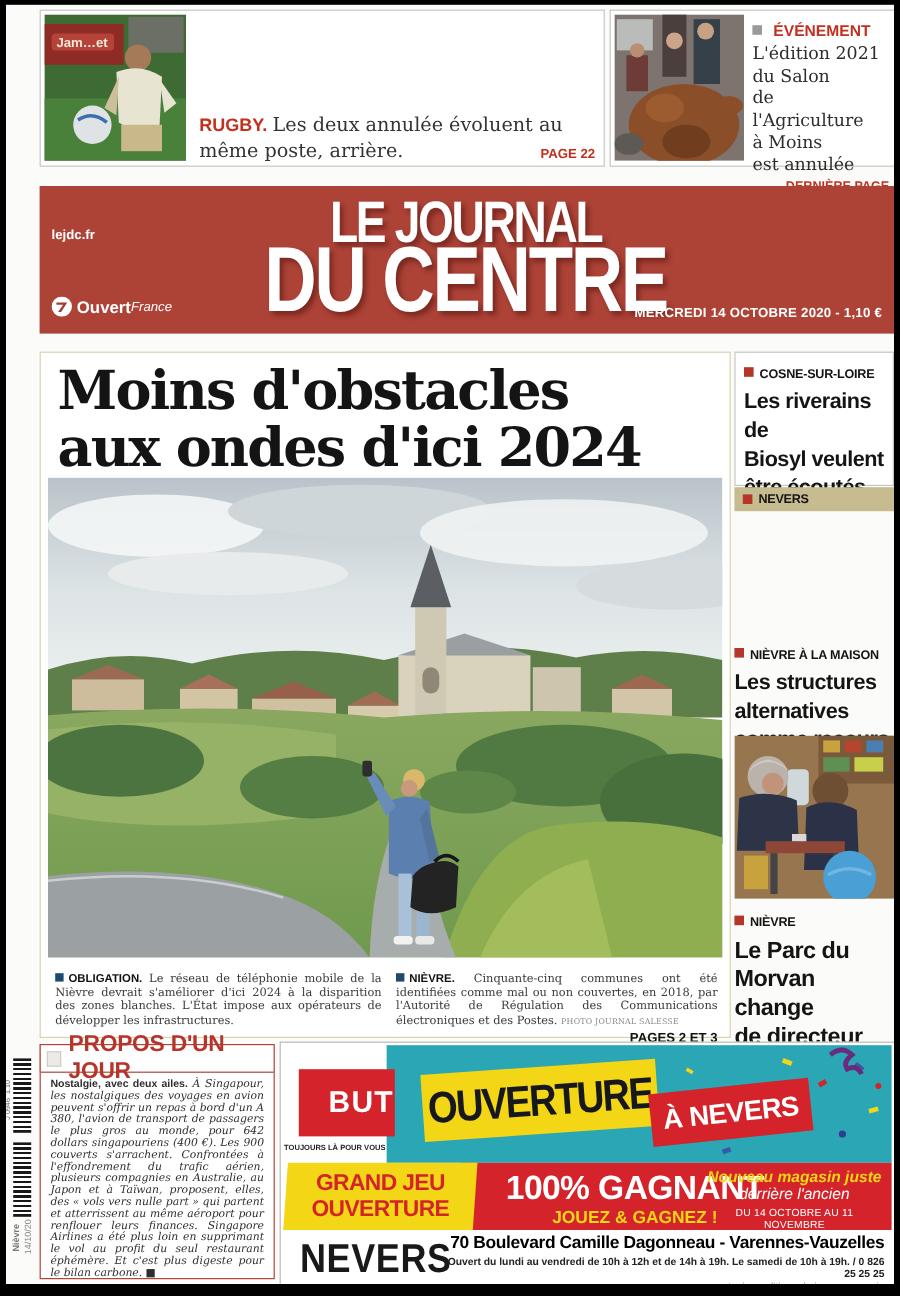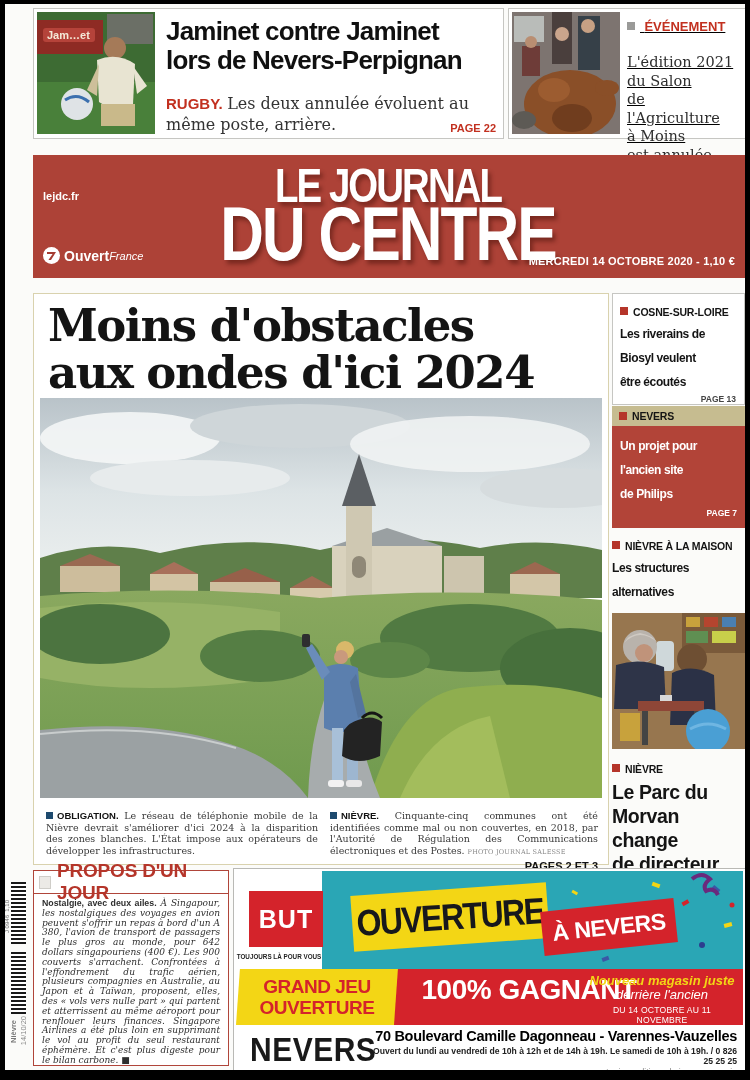--- a/index.html
+++ b/index.html
@@ -22,21 +22,21 @@
   
   .main-box{border:1px solid #d9d2ae;background:#fff;}
   .main-headline{font-family:"DejaVu Serif","Liberation Serif",serif;font-weight:bold;color:#141414;font-size:45px;line-height:47px;letter-spacing:-1.5px;}
   .caption{font-family:"DejaVu Serif","Liberation Serif",serif;font-size:9.5px;line-height:11.6px;color:#3a3a3a;text-align:justify;}
   .caption b{font-family:"Liberation Sans",sans-serif;color:#111;}
   .bluesq{display:inline-block;width:7px;height:7px;background:#1d4a6e;margin-right:4px;}
   .credit{font-size:6.5px;color:#888;letter-spacing:.2px;}
 
   
   .side-kicker{font-size:10.5px;font-weight:bold;color:#141414;letter-spacing:-0.2px;}
-  .side-head{font-size:12px;line-height:24px;font-weight:bold;color:#141414;letter-spacing:-0.4px;}
+  .side-head{font-size:18px;line-height:24px;font-weight:bold;color:#141414;letter-spacing:-0.4px;}
   .side-page{font-size:8.5px;font-weight:bold;color:#444;text-align:right;}
   .khaki{background:#c6bc90;}
   .redbox{background:#b24438;}
 
   
   .propos-box{border:1px solid #b0453a;background:#fff;}
   .propos-head-band{border:1.5px solid #b0453a;background:#fff;}
   .propos-title{color:#b5352a;font-weight:bold;font-size:19px;letter-spacing:-0.2px;}
   .propos-body{font-family:"DejaVu Serif","Liberation Serif",serif;font-style:italic;font-size:9px;line-height:9.8px;color:#2e2e2e;text-align:justify;}
   .propos-lead{font-style:normal;font-weight:bold;font-family:"Liberation Sans",sans-serif;font-size:8.8px;}
@@ -69,24 +69,20 @@
       <text x="10" y="27" font-size="11" font-weight="bold" fill="#f4e9d7" font-family="Liberation Sans">Jam…et</text>
       <rect x="70" y="2" width="46" height="30" fill="#6b6f66"></rect>
       <circle cx="78" cy="36" r="11" fill="#a57a58"></circle>
       <path d="M60 48 Q80 40 98 52 L96 92 Q76 100 62 90 Z" fill="#e8e4d2"></path>
       <path d="M62 52 L50 78 L60 84 Z" fill="#cdbf9a"></path>
       <path d="M96 54 L110 74 L100 82 Z" fill="#e8e4d2"></path>
       <circle cx="40" cy="92" r="16" fill="#dfe3e6"></circle>
       <path d="M28 88 Q40 80 52 90" stroke="#3b6fae" stroke-width="3" fill="none"></path>
       <rect x="64" y="92" width="34" height="22" fill="#c9b98a"></rect>
     </svg>
-    <div class="abs" style="left:132px;top:8px;width:330px;">
-      <div class="teaser-head">Jaminet contre Jaminet</div>
-      <div class="teaser-head">lors de Nevers-Perpignan</div>
-    </div>
     <div class="abs" style="left:132px;top:84px;width:330px;font-size:16px;line-height:21px;color:#333;">
       <span class="kicker-red" style="font-size:15px;">RUGBY.</span>
       <span class="serif">Les deux annulée évoluent au</span>
       <div>
         <span class="serif">même poste, arrière.</span>
         <span class="pageref" style="float:right;margin-top:4px;">PAGE 22</span>
       </div>
     </div>
   </div>
 
@@ -99,26 +95,26 @@
       <circle cx="50" cy="22" r="7" fill="#caa58c"></circle>
       <circle cx="76" cy="14" r="7" fill="#c7a184"></circle>
       <rect x="10" y="34" width="18" height="30" fill="#6e3c38"></rect>
       <circle cx="19" cy="30" r="6" fill="#b98e72"></circle>
       <ellipse cx="58" cy="92" rx="46" ry="34" fill="#8a4f28"></ellipse>
       <ellipse cx="42" cy="78" rx="16" ry="12" fill="#9c5c30"></ellipse>
       <ellipse cx="60" cy="106" rx="20" ry="14" fill="#703d1e"></ellipse>
       <ellipse cx="95" cy="76" rx="12" ry="8" fill="#8a4f28"></ellipse>
       <ellipse cx="12" cy="108" rx="12" ry="9" fill="#5d5a55"></ellipse>
     </svg>
-    <div class="abs" style="left:118px;top:8px;width:114px;text-decoration:underline;">
+    <div class="abs" style="left:118px;top:8px;width:114px;">
       <div>
         <span class="sq" style="background:#9a9a98;"></span>
         <span class="kicker-red" style="font-size:13px;">ÉVÉNEMENT</span>
       </div>
-      <div class="serif" style="font-size:14.5px;line-height:18.5px;color:#2e2e2e;margin-top:18px;">
+      <div class="serif" style="font-size:14.5px;line-height:18.5px;color:#2e2e2e;margin-top:1px;">
         <div>L'édition 2021</div>
         <div>du Salon</div>
         <div>de l'Agriculture</div>
         <div>à Moins</div>
         <div>est annulée</div>
       </div>
       <div class="pageref" style="text-align:right;margin-top:2px;font-size:10.5px;">DERNIÈRE PAGE</div>
     </div>
   </div>
 
@@ -238,28 +234,20 @@
         <div class="side-head">Les riverains de</div>
         <div class="side-head">Biosyl veulent</div>
         <div class="side-head">être écoutés</div>
       </div>
       <div class="side-page" style="margin:0 8px;">PAGE 13</div>
     </div>
 
     <div class="khaki" style="position:absolute;left:0;top:113px;width:133px;height:20px;display:flex;align-items:center;">
       <span class="sq" style="background:#b5352a;margin-left:7px;"></span>
       <span class="side-kicker">NEVERS</span>
-    </div>
-    <div class="redbox" style="position:absolute;left:0;top:133px;width:133px;height:102px;">
-      <div style="margin:8px 8px 0;">
-        <div class="side-head" style="color:#fff;">Un projet pour</div>
-        <div class="side-head" style="color:#fff;">l'ancien site</div>
-        <div class="side-head" style="color:#fff;">de Philips</div>
-      </div>
-      <div class="side-page" style="color:#fff;margin:2px 8px 0;">PAGE 7</div>
     </div>
 
     <div style="position:absolute;left:0;top:243px;width:133px;">
       <div>
         <span class="sq" style="background:#b5352a;"></span><span class="side-kicker">NIÈVRE À LA MAISON</span>
       </div>
       <div style="margin-top:2px;">
         <div class="side-head">Les structures</div>
         <div class="side-head">alternatives</div>
         <div class="side-head">comme recours</div>
@@ -332,27 +320,28 @@
       </g>
     </svg>
     <div class="abs ad-yellow ouverture-box" style="left:118px;top:20px;width:196px;height:56px;">
       <span style="font-weight:bold;font-size:32px;letter-spacing:-1.5px;color:#17181c;transform:scaleY(1.15);">OUVERTURE</span>
     </div>
     <div class="abs ad-red anevers-box" style="left:308px;top:36px;width:134px;height:44px;">
       <span style="font-weight:bold;font-size:23px;letter-spacing:-0.5px;color:#fff;">À NEVERS</span>
     </div>
 
     <div class="abs" style="left:2px;top:2px;width:86px;height:98px;background:#fff;">
-      <div class="but-logo" style="position:absolute;left:13px;top:20px;width:74px;height:56px;font-size:25px;letter-spacing:1px;">BUT</div>
+      <div class="but-logo" style="position:absolute;left:13px;top:20px;width:56px;height:56px;font-size:25px;letter-spacing:1px;padding-left:24px;">BUT</div>
       <div style="position:absolute;left:0;top:82px;width:86px;text-align:center;font-size:6.3px;font-weight:bold;color:#222;">TOUJOURS LÀ POUR VOUS</div>
     </div>
 
     <div class="abs ad-red" style="left:150px;top:100px;width:359px;height:56px;">
       <div style="position:absolute;left:30px;top:5px;width:230px;text-align:center;">
         <div style="color:#fff;font-weight:bold;font-size:28px;letter-spacing:-0.5px;">100% GAGNANT</div>
+        <div style="color:#f3d615;font-weight:bold;font-size:14.5px;margin-top:1px;">JOUEZ &amp; GAGNEZ !</div>
       </div>
       <div style="position:absolute;right:6px;top:5px;width:150px;text-align:center;">
         <div style="color:#f3d615;font-weight:bold;font-style:italic;font-size:13px;line-height:14px;">Nouveau magasin juste</div>
         <div style="color:#ffffff;font-weight:normal;font-style:italic;font-size:13px;line-height:14px;">derrière l'ancien</div>
         <div style="color:#fff;font-size:8.6px;margin-top:3px;letter-spacing:.2px;">DU 14 OCTOBRE AU 11 NOVEMBRE</div>
       </div>
     </div>
     <div class="abs ad-yellow" style="left:2px;top:100px;width:158px;height:56px;transform:skewX(-4deg);transform-origin:bottom left;">
       <div class="grand-jeu" style="margin-top:7px;transform:skewX(4deg);">
         <div>GRAND JEU</div>

